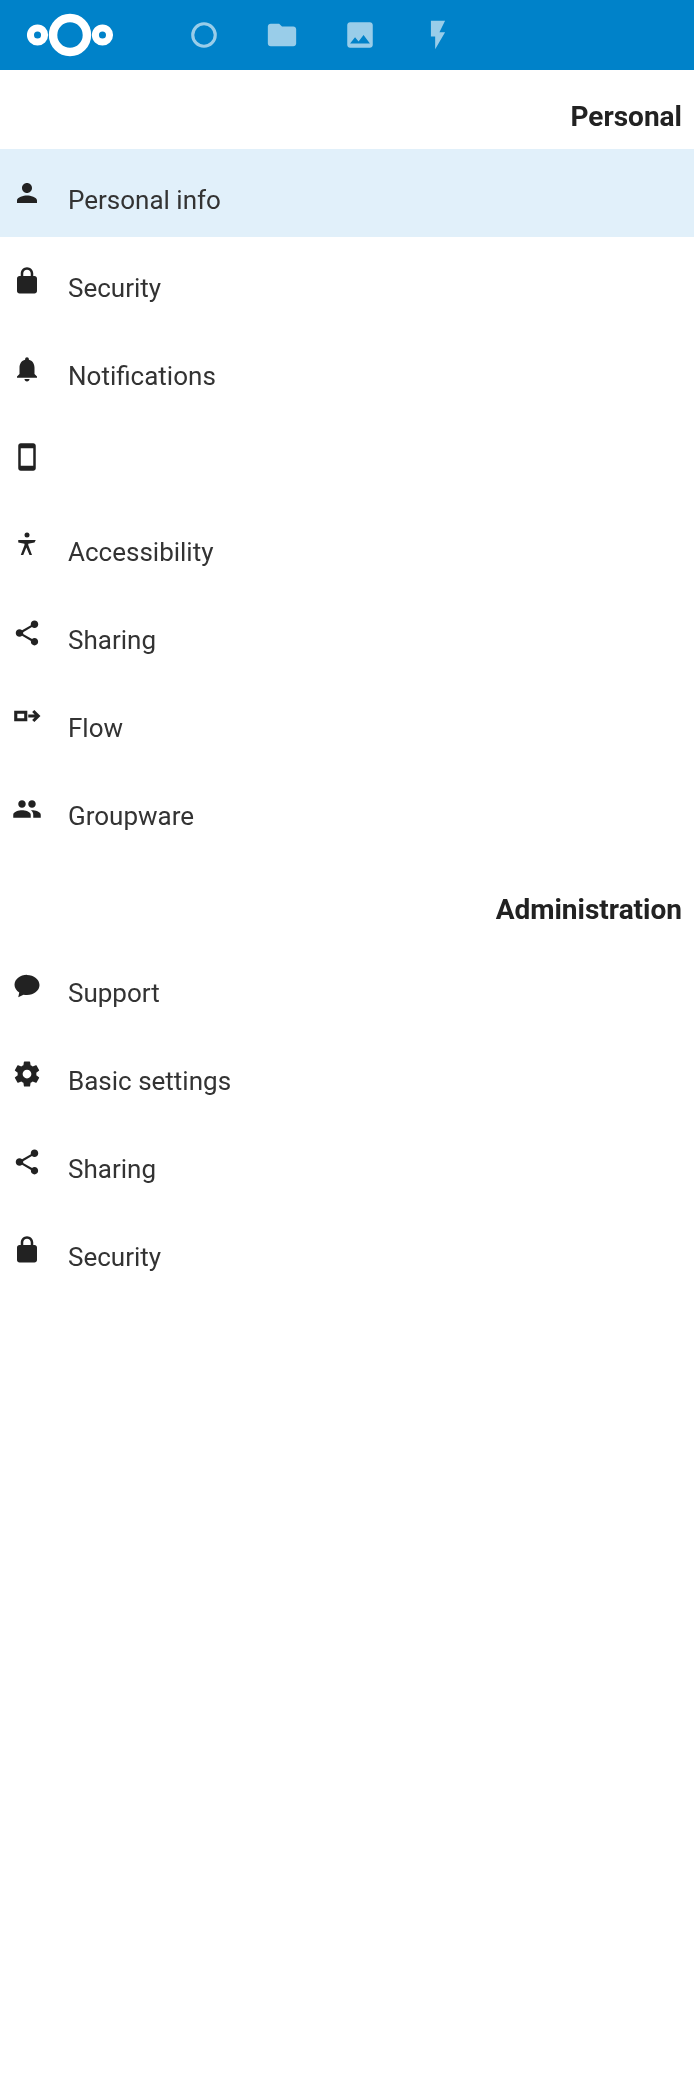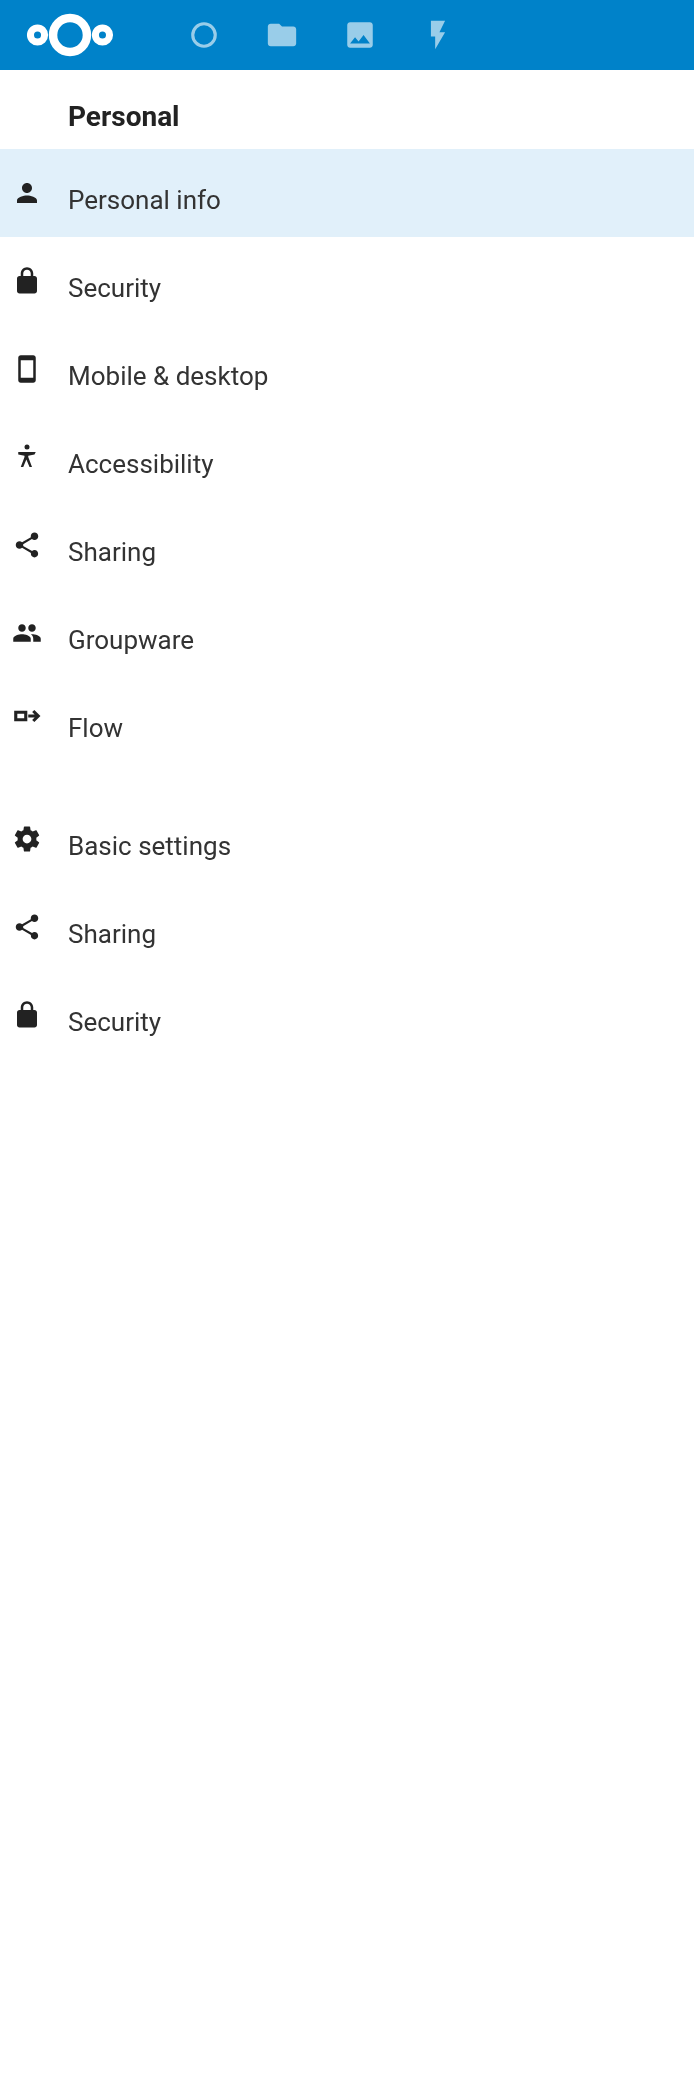--- a/index.html
+++ b/index.html
@@ -38,20 +38,21 @@
       fill: #ffffff;
     }
     .sidebar {
       padding-top: 20px;
     }
     .section-header {
       padding: 10px 12px 16px 68px;
       font-weight: 700;
       font-size: 28px;
       color: #222222;
+      text-align: right;
     }
     .nav-item {
       display: flex;
       align-items: center;
       height: 88px;
       padding-left: 10px;
       cursor: pointer;
       font-size: 26px;
       color: #333333;
     }
@@ -128,28 +129,35 @@
 
   <div class="nav-item">
     <span class="nav-item-icon">
       <svg viewBox="0 0 24 24">
           <path d="M18 8h-1V6c0-2.76-2.24-5-5-5S7 3.24 7 6v2H6c-1.1 0-2 .9-2 2v10c0 1.1.9 2 2 2h12c1.1 0 2-.9 2-2V10c0-1.1-.9-2-2-2zM9 6c0-1.66 1.34-3 3-3s3 1.34 3 3v2H9V6z"></path>
         </svg>
     </span>
     <span class="nav-item-label">Security</span>
   </div>
 
+  <div class="nav-item">
+    <span class="nav-item-icon">
+      <svg viewBox="0 0 24 24">
+          <path d="M12 22c1.1 0 2-.9 2-2h-4c0 1.1.9 2 2 2zm6-6v-5c0-3.07-1.63-5.64-4.5-6.32V4c0-.83-.67-1.5-1.5-1.5s-1.5.67-1.5 1.5v.68C7.64 5.36 6 7.92 6 11v5l-2 2v1h16v-1l-2-2z"></path>
+        </svg>
+    </span>
+    <span class="nav-item-label">Notifications</span>
+  </div>
 
   <div class="nav-item">
     <span class="nav-item-icon">
       <svg viewBox="0 0 24 24">
           <path d="M17 1.01L7 1c-1.1 0-2 .9-2 2v18c0 1.1.9 2 2 2h10c1.1 0 2-.9 2-2V3c0-1.1-.9-1.99-2-1.99zM17 19H7V5h10v14z"></path>
         </svg>
     </span>
-    <span class="nav-item-label">Mobile &amp; desktop</span>
   </div>
 
   <div class="nav-item">
     <span class="nav-item-icon">
       <svg viewBox="0 0 24 24">
           <circle cx="12" cy="4" r="2"></circle>
           <path d="M19 8h-14v2l5 1v1l-3 8h2l2.5-6 2.5 6h2l-3-8v-1l5-1z"></path>
         </svg>
     </span>
     <span class="nav-item-label">Accessibility</span>
@@ -160,41 +168,50 @@
       <svg viewBox="0 0 24 24">
           <path d="M18 16.08c-.76 0-1.44.3-1.96.77L8.91 12.7c.05-.23.09-.46.09-.7s-.04-.47-.09-.7l7.05-4.11c.54.5 1.25.81 2.04.81 1.66 0 3-1.34 3-3s-1.34-3-3-3-3 1.34-3 3c0 .24.04.47.09.7L8.04 9.81C7.5 9.31 6.79 9 6 9c-1.66 0-3 1.34-3 3s1.34 3 3 3c.79 0 1.5-.31 2.04-.81l7.12 4.16c-.05.21-.08.43-.08.65 0 1.61 1.31 2.92 2.92 2.92 1.61 0 2.92-1.31 2.92-2.92s-1.31-2.92-2.92-2.92z"></path>
         </svg>
     </span>
     <span class="nav-item-label">Sharing</span>
   </div>
 
   <div class="nav-item">
     <span class="nav-item-icon">
       <svg viewBox="0 0 24 24">
+          <path d="M3 5h8v6H3V5zm10 3l8 0M17 4l4 4-4 4" fill="none" stroke="#222" stroke-width="2.5"></path>
+        </svg>
+    </span>
+    <span class="nav-item-label">Flow</span>
+  </div>
+
+  <div class="nav-item">
+    <span class="nav-item-icon">
+      <svg viewBox="0 0 24 24">
           <path d="M16 11c1.66 0 2.99-1.34 2.99-3S17.66 5 16 5c-1.66 0-3 1.34-3 3s1.34 3 3 3zm-8 0c1.66 0 2.99-1.34 2.99-3S9.66 5 8 5C6.34 5 5 6.34 5 8s1.34 3 3 3zm0 2c-2.33 0-7 1.17-7 3.5V19h14v-2.5c0-2.33-4.67-3.5-7-3.5zm8 0c-.29 0-.62.02-.97.05 1.16.84 1.97 1.97 1.97 3.45V19h6v-2.5c0-2.33-4.67-3.5-7-3.5z"></path>
         </svg>
     </span>
     <span class="nav-item-label">Groupware</span>
   </div>
 
-  <div class="nav-item">
-    <span class="nav-item-icon">
-      <svg viewBox="0 0 24 24">
-          <path d="M3 5h8v6H3V5zm10 3l8 0M17 4l4 4-4 4" fill="none" stroke="#222" stroke-width="2.5"></path>
-        </svg>
-    </span>
-    <span class="nav-item-label">Flow</span>
-  </div>
-
 
 
   <div class="section-spacer"></div>
 
-
-
+  <div class="section-header">Administration</div>
+
+
+  <div class="nav-item">
+    <span class="nav-item-icon">
+      <svg viewBox="0 0 24 24">
+          <path d="M12 3C6.5 3 2 6.58 2 11c0 2.5 1.5 4.7 3.8 6.2L5 21l4.2-2.1c.9.2 1.8.3 2.8.3 5.5 0 10-3.58 10-8s-4.5-8-10-8z"></path>
+        </svg>
+    </span>
+    <span class="nav-item-label">Support</span>
+  </div>
 
   <div class="nav-item">
     <span class="nav-item-icon">
       <svg viewBox="0 0 24 24">
           <path d="M19.43 12.98c.04-.32.07-.64.07-.98s-.03-.66-.07-.98l2.11-1.65c.19-.15.24-.42.12-.64l-2-3.46c-.12-.22-.39-.3-.61-.22l-2.49 1c-.52-.4-1.08-.73-1.69-.98l-.38-2.65C14.46 2.18 14.25 2 14 2h-4c-.25 0-.46.18-.49.42l-.38 2.65c-.61.25-1.17.59-1.69.98l-2.49-1c-.23-.09-.49 0-.61.22l-2 3.46c-.13.22-.07.49.12.64l2.11 1.65c-.04.32-.07.65-.07.98s.03.66.07.98l-2.11 1.65c-.19.15-.24.42-.12.64l2 3.46c.12.22.39.3.61.22l2.49-1c.52.4 1.08.73 1.69.98l.38 2.65c.03.24.24.42.49.42h4c.25 0 .46-.18.49-.42l.38-2.65c.61-.25 1.17-.59 1.69-.98l2.49 1c.23.09.49 0 .61-.22l2-3.46c.12-.22.07-.49-.12-.64l-2.11-1.65zM12 15.5c-1.93 0-3.5-1.57-3.5-3.5s1.57-3.5 3.5-3.5 3.5 1.57 3.5 3.5-1.57 3.5-3.5 3.5z"></path>
         </svg>
     </span>
     <span class="nav-item-label">Basic settings</span>
   </div>
 

